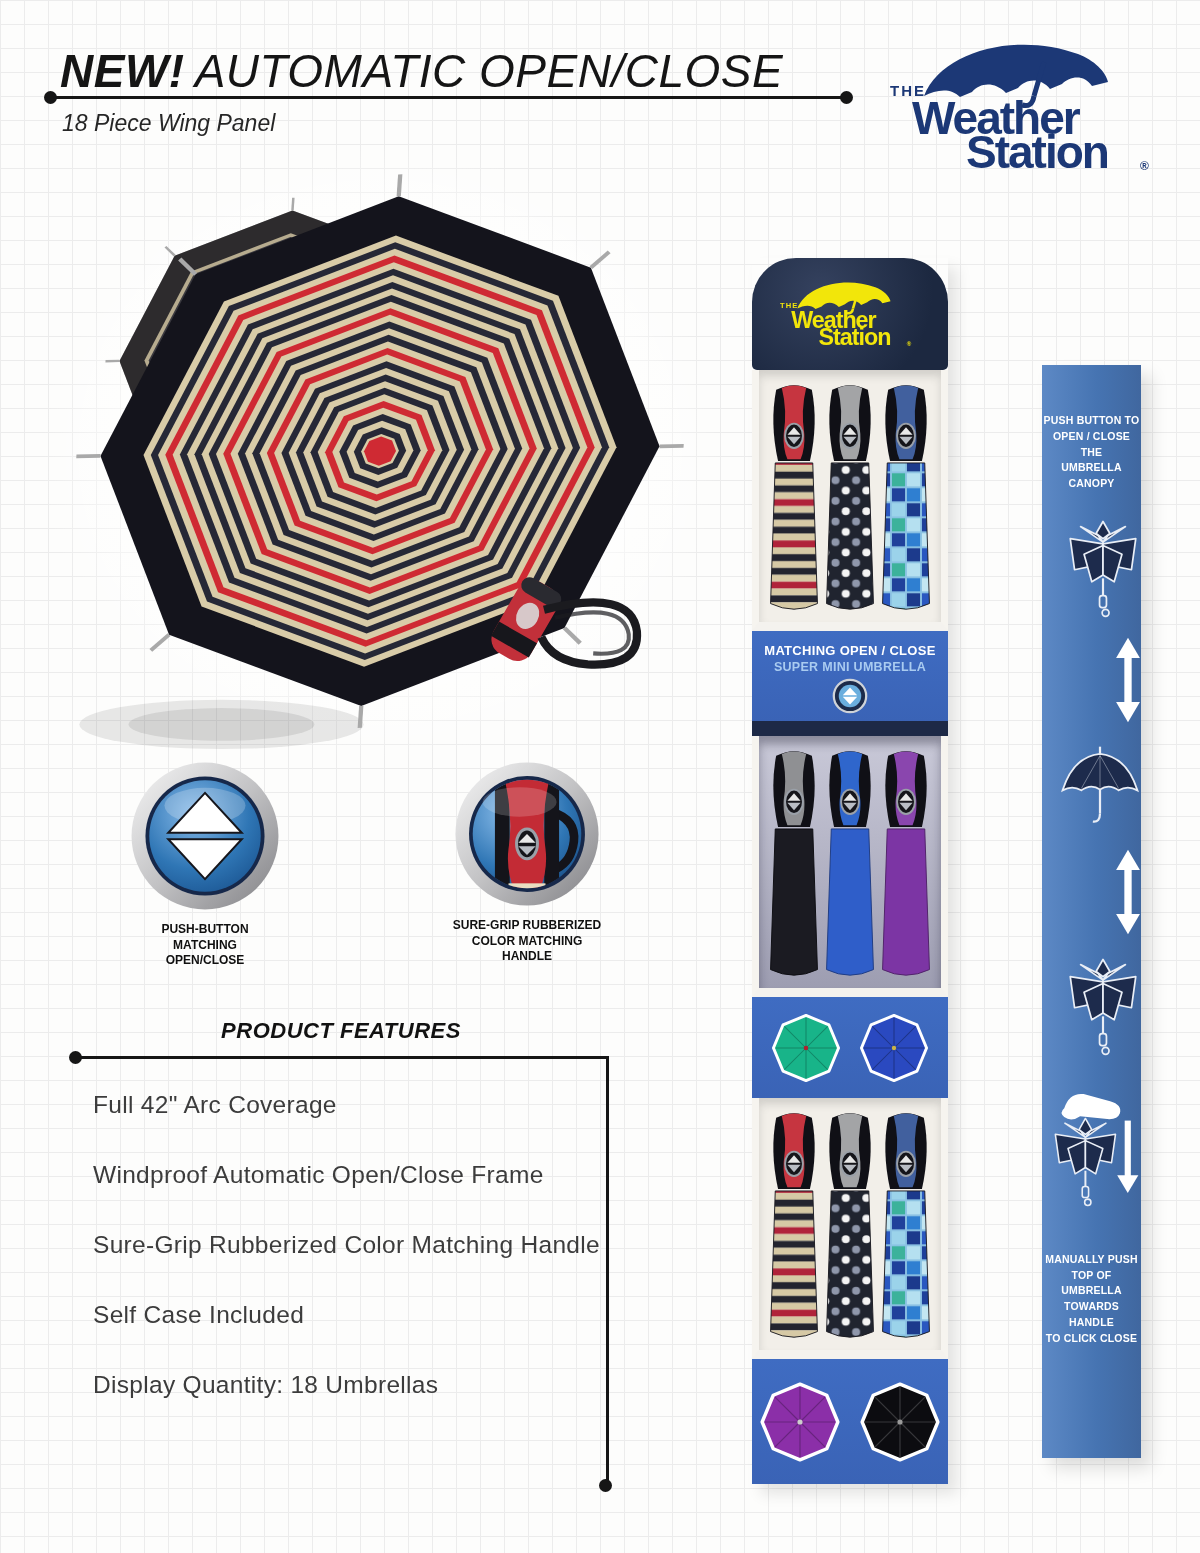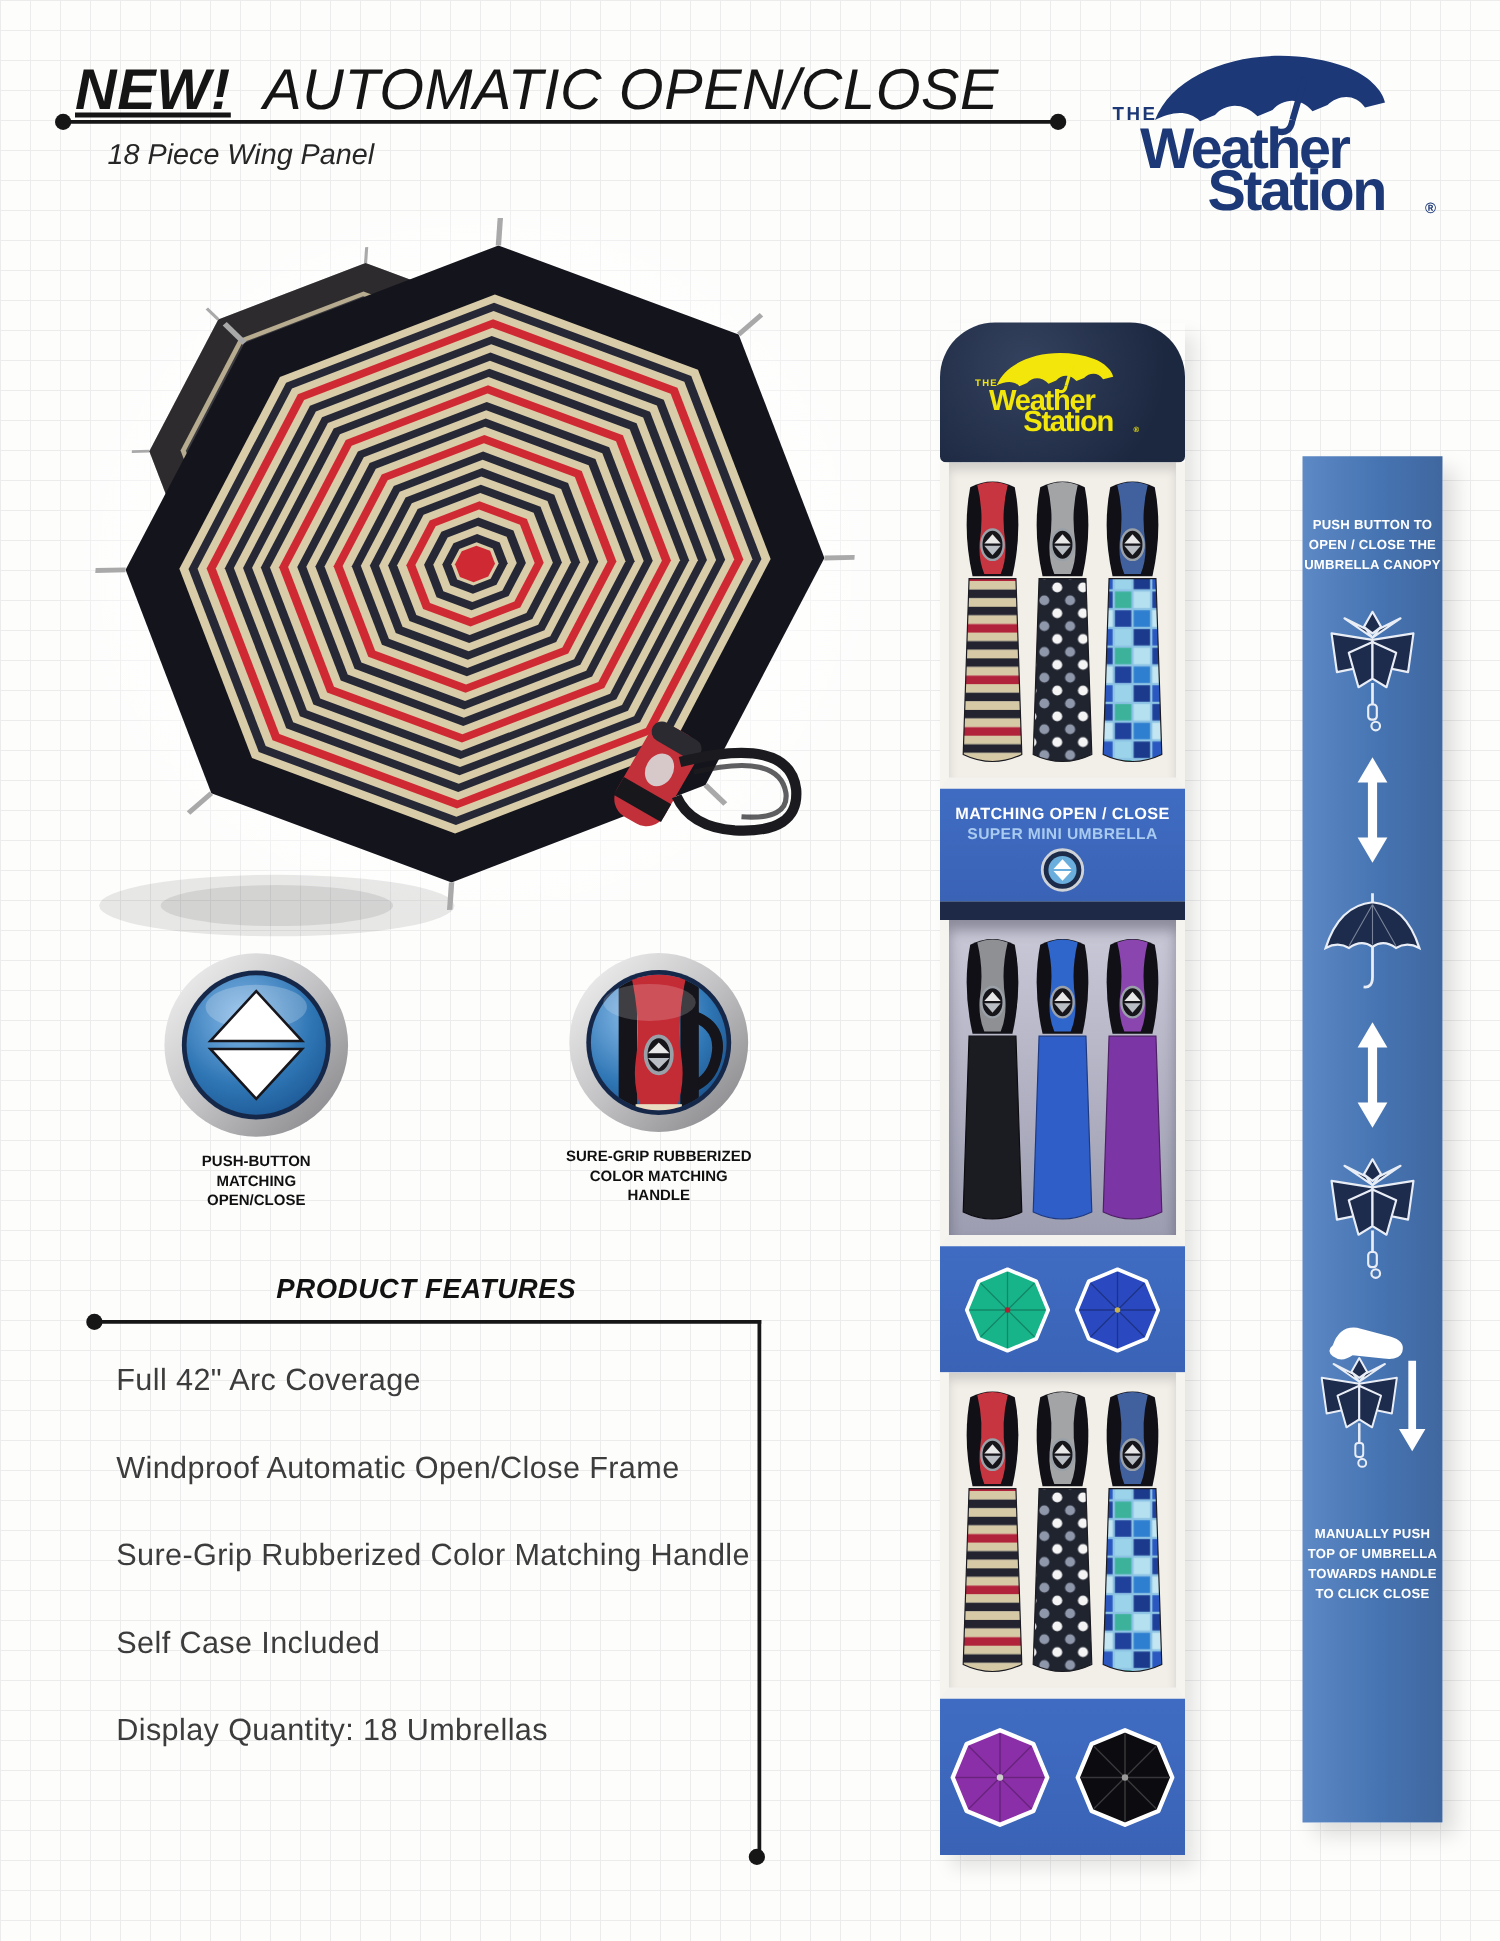--- a/index.html
+++ b/index.html
@@ -11,25 +11,25 @@
       linear-gradient(#ececec 1px, transparent 1px),
       linear-gradient(90deg, #ececec 1px, transparent 1px);
     background-size:24px 24px;
     overflow:hidden;
   }
   .page{position:relative;width:1200px;height:1553px;}
   .abs{position:absolute;}
 
   
   .title{left:60px;top:44px;font-style:italic;font-size:46px;color:#151515;white-space:nowrap;letter-spacing:.5px;}
-  .title .new{font-weight:800;margin-right:26px;text-decoration:underline;}
+  .title .new{font-weight:800;margin-right:10px;}
   .title .rest{font-weight:400;}
   .rule{left:48px;top:96px;width:800px;border-top:3px solid #161616;}
   .dot{width:13px;height:13px;border-radius:50%;background:#161616;}
-  .subtitle{left:62px;top:110px;font-style:italic;font-size:23px;color:#262626;margin-left:24px;}
+  .subtitle{left:62px;top:110px;font-style:italic;font-size:23px;color:#262626;}
 
   
   .brand-logo{left:878px;top:32px;width:300px;height:142px;}
   .logo-navy .logo-fill{fill:#1c3876;}
   .logo-navy .logo-stroke{stroke:#1c3876;}
   .logo-yellow .logo-fill{fill:#f2e60a;}
   .logo-yellow .logo-stroke{stroke:#f2e60a;}
   .logo-the{font-size:15px;font-weight:bold;letter-spacing:2px;}
   .logo-big{font-size:46px;font-weight:bold;letter-spacing:-2px;}
   .logo-reg{font-size:12px;font-weight:bold;}
@@ -69,24 +69,24 @@
   .band{background:linear-gradient(#3f6cc2,#3a63b6);color:#fff;text-align:center;position:relative;}
   .band-1{height:90px;padding-top:12px;box-sizing:border-box;}
   .band-line1{font-weight:bold;font-size:13px;letter-spacing:.3px;}
   .band-line2{font-weight:bold;font-size:12.5px;color:#a9cbf0;letter-spacing:.3px;margin-top:2px;}
   .shelf-lip{height:15px;background:#1d2946;}
   .band-icons{display:flex;justify-content:center;align-items:center;gap:14px;}
   .band-2{height:101px;}
   .band-3{height:125px;}
 
   
-  .banner{left:1042px;top:365px;width:112px;height:1093px;
+  .banner{left:1042px;top:365px;width:99px;height:1093px;
       background:linear-gradient(90deg,#5d89c5,#4674b2 55%,#40679f);
       box-shadow:10px 10px 16px rgba(0,0,0,.13);
-      display:flex;flex-direction:column;align-items:center;}
+      display:flex;flex-direction:column;align-items:flex-end;}
   .banner-text{font-size:10.5px;font-weight:bold;color:#ffffff;text-align:center;
       line-height:1.5;letter-spacing:.2px;}
   .banner-text.top{margin-top:48px;}
   .banner-text.bottom{margin-top:22px;}
   .mt26{margin-top:26px;} .mt18{margin-top:18px;} .mt20{margin-top:20px;} .mt22{margin-top:22px;} .mt24{margin-top:24px;}
 </style>
 </head>
 <body>
 
 <svg width="0" height="0" style="position:absolute" aria-hidden="true">

